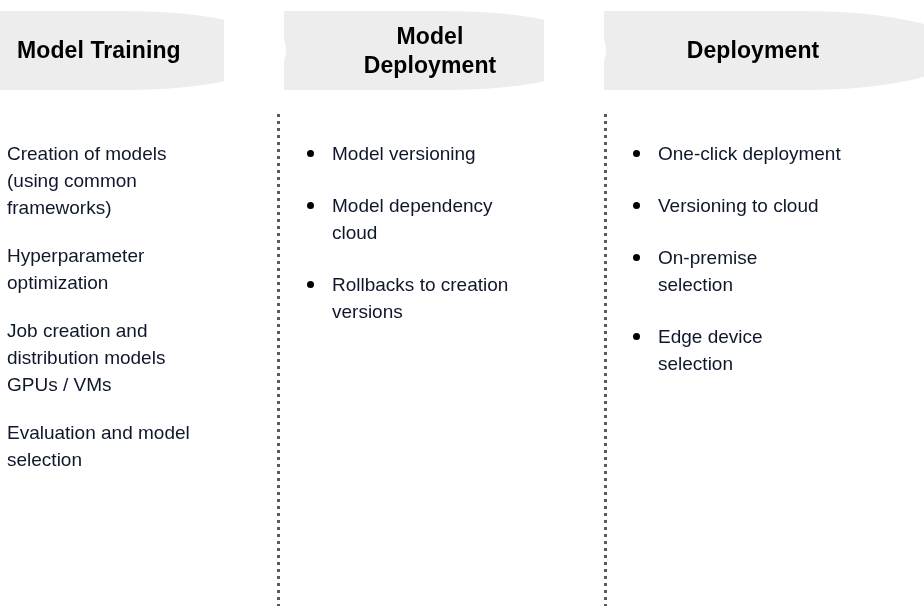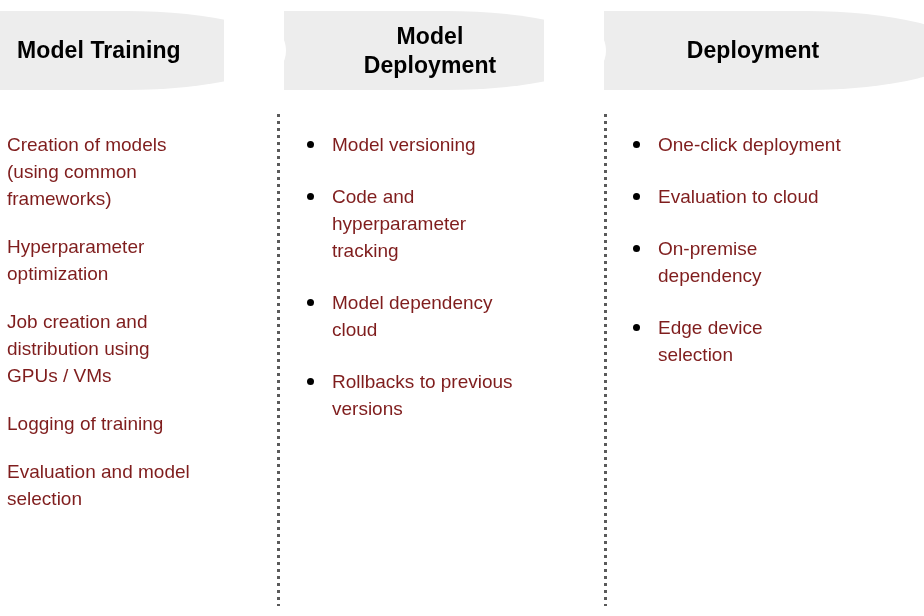--- a/index.html
+++ b/index.html
@@ -108,24 +108,24 @@
       rgba(0,0,0,0) 3px, rgba(0,0,0,0) 7px);
     background-size: 3px 7px;
     background-repeat: repeat-y;
   }
   #divider-1 { left: 277px; }
   #divider-2 { left: 604px; }
 
   
   .col {
     position: absolute;
-    top: 131px;
+    top: 140px;
     font-size: 19px;
     line-height: 27px;
-    color: #7f1d1d;
+    color: #0f172a;
   }
   #col-1 { left: 7px;   width: 250px; }
   #col-2 { left: 306px; width: 272px; }
   #col-3 { left: 632px; width: 278px; }
 
   
   .plain-list {
     list-style: none;
     margin: 0;
     padding: 0;
@@ -186,72 +186,63 @@
         <span class="item-text">Creation of models
 (using common
 frameworks)</span>
       </li>
       <li>
         <span class="item-text">Hyperparameter
 optimization</span>
       </li>
       <li>
         <span class="item-text">Job creation and
-distribution using
+distribution models
 GPUs / VMs</span>
-      </li>
-      <li>
-        <span class="item-text">Logging of training</span>
       </li>
       <li>
         <span class="item-text">Evaluation and model
 selection</span>
       </li>
     </ul>
   </div>
 
   <div class="col" id="col-2">
     <ul class="bullet-list">
       <li>
         <span class="bullet-dot"></span>
         <span class="item-text">Model versioning</span>
       </li>
       <li>
         <span class="bullet-dot"></span>
-        <span class="item-text">Code and
-hyperparameter
-tracking</span>
-      </li>
-      <li>
-        <span class="bullet-dot"></span>
         <span class="item-text">Model dependency
 cloud</span>
       </li>
       <li>
         <span class="bullet-dot"></span>
-        <span class="item-text">Rollbacks to previous
+        <span class="item-text">Rollbacks to creation
 versions</span>
       </li>
     </ul>
   </div>
 
   <div class="col" id="col-3">
     <ul class="bullet-list">
       <li>
         <span class="bullet-dot"></span>
         <span class="item-text">One-click deployment</span>
       </li>
       <li>
         <span class="bullet-dot"></span>
-        <span class="item-text">Evaluation to cloud</span>
+        <span class="item-text">Versioning to cloud</span>
       </li>
       <li>
         <span class="bullet-dot"></span>
         <span class="item-text">On-premise
-dependency</span>
+selection</span>
       </li>
       <li>
         <span class="bullet-dot"></span>
         <span class="item-text">Edge device
 selection</span>
       </li>
     </ul>
   </div>
 
 </div>

